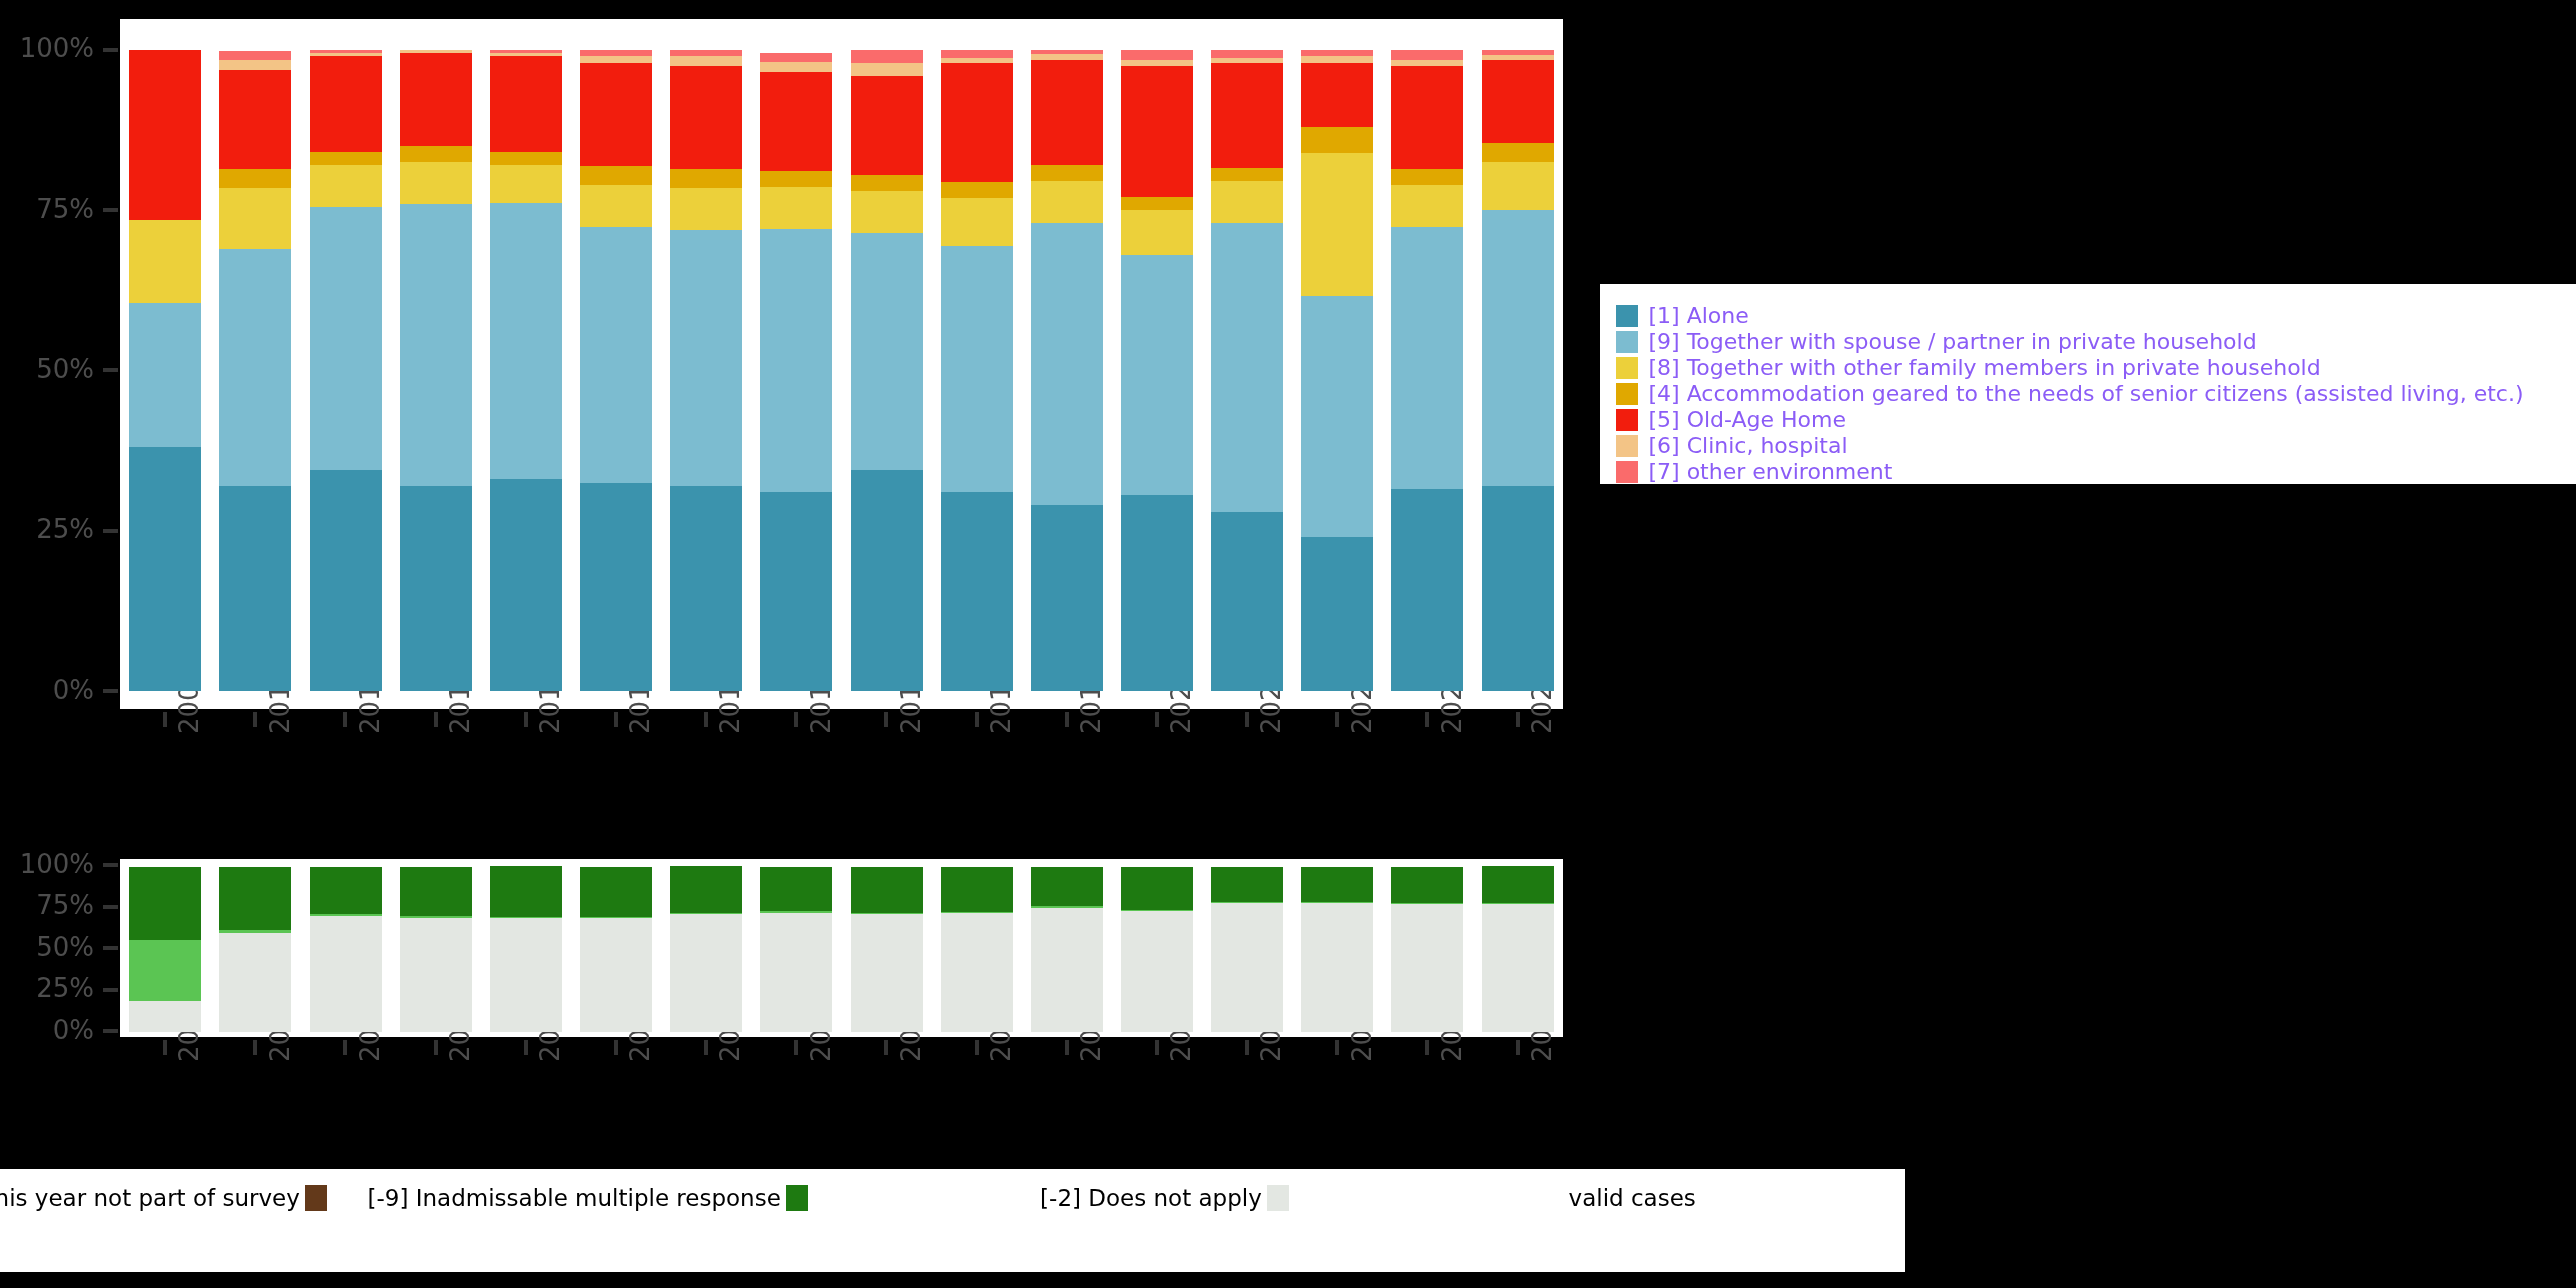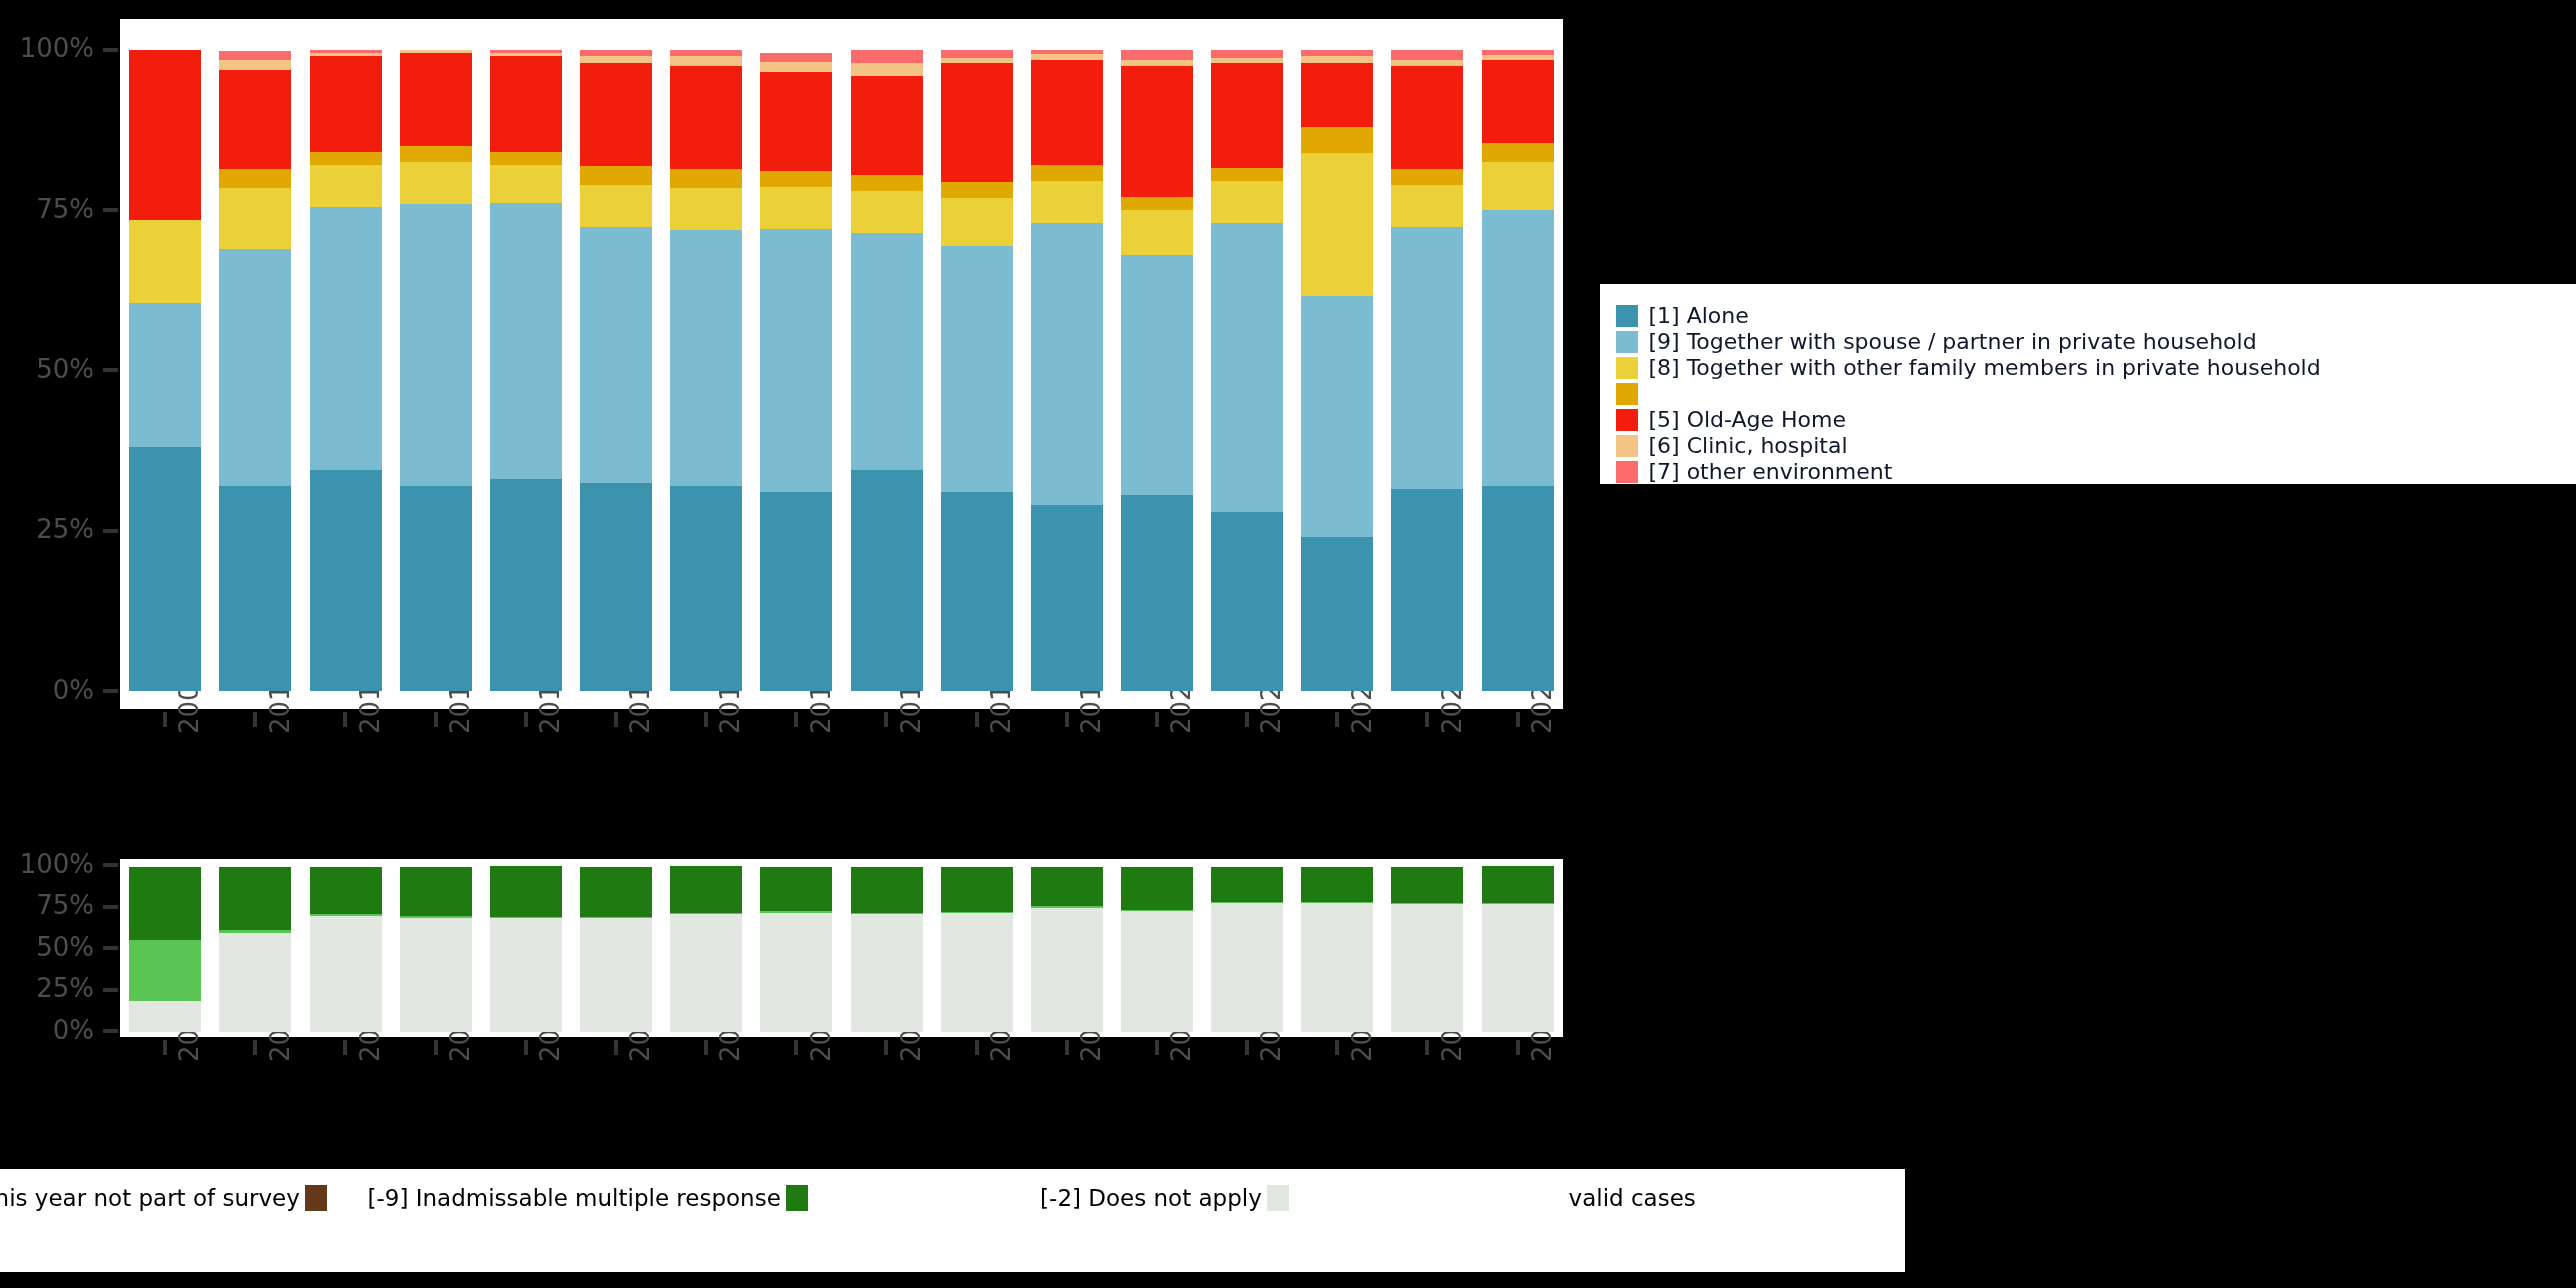--- a/index.html
+++ b/index.html
@@ -67,21 +67,21 @@
   .legend-row {
     display: flex;
     align-items: center;
     height: 26px;
   }
   .legend-swatch {
     width: 22px; height: 22px;
     flex: 0 0 22px;
   }
   .legend-label {
-    color: #0f172a;
+    color: #8b5cf6;
     font-size: 22px;
     margin-left: 11px;
     white-space: nowrap;
     line-height: 1;
   }
 
   
   #bottom-legend {
     position: absolute;
     left: -155px;
@@ -310,20 +310,21 @@
       <div class="legend-row">
         <div class="legend-swatch" style="background:#7cbcd0;"></div>
         <div class="legend-label">[9] Together with spouse / partner in private household</div>
       </div>
       <div class="legend-row">
         <div class="legend-swatch" style="background:#ecd03a;"></div>
         <div class="legend-label">[8] Together with other family members in private household</div>
       </div>
       <div class="legend-row">
         <div class="legend-swatch" style="background:#e0a800;"></div>
+        <div class="legend-label">[4] Accommodation geared to the needs of senior citizens (assisted living, etc.)</div>
       </div>
       <div class="legend-row">
         <div class="legend-swatch" style="background:#f21d0d;"></div>
         <div class="legend-label">[5] Old-Age Home</div>
       </div>
       <div class="legend-row">
         <div class="legend-swatch" style="background:#f3c486;"></div>
         <div class="legend-label">[6] Clinic, hospital</div>
       </div>
       <div class="legend-row">

